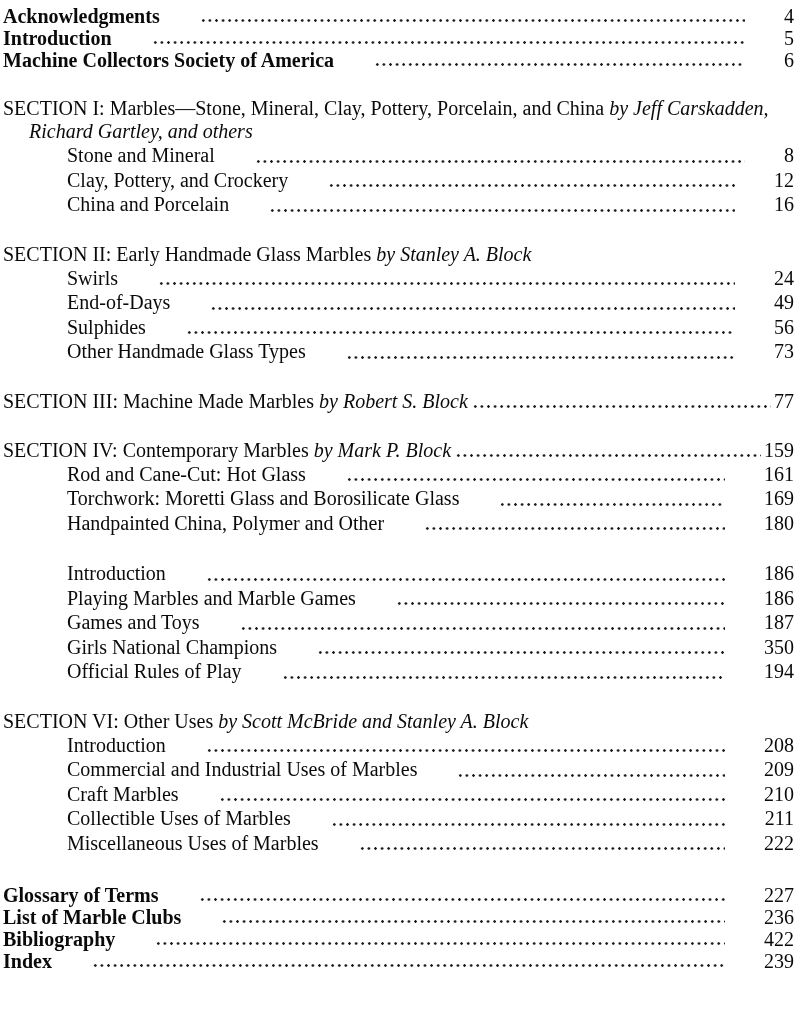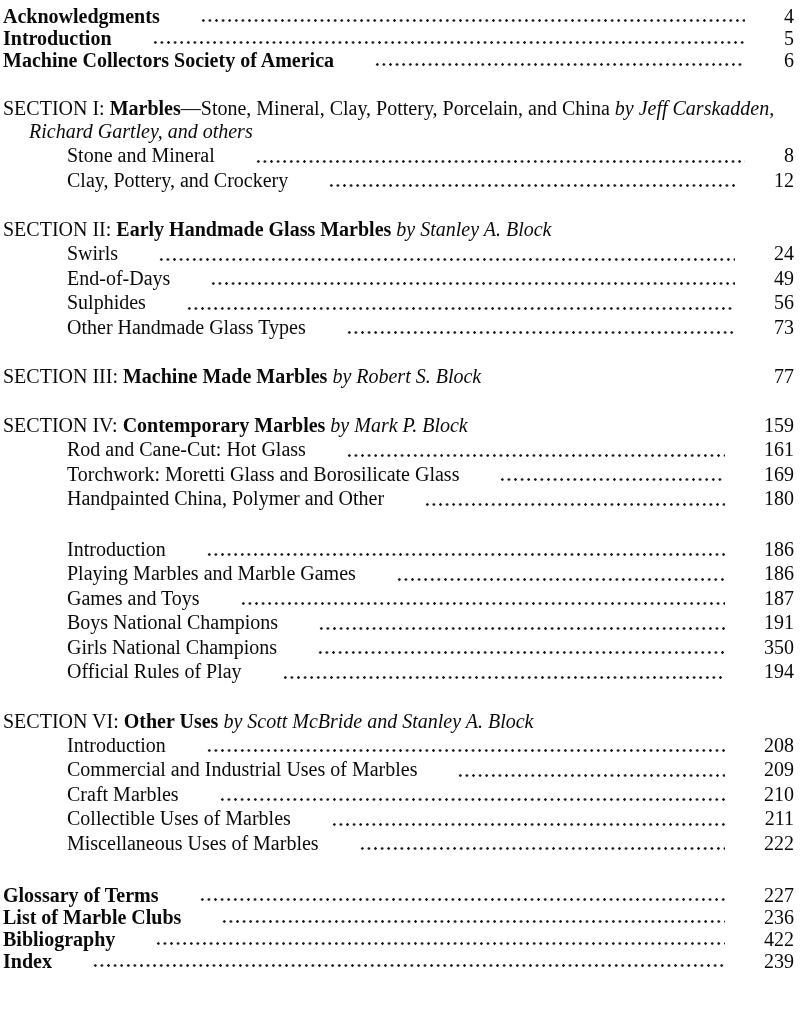--- a/index.html
+++ b/index.html
@@ -33,23 +33,23 @@
     line-height: 22px;
   }
   .front .page, .back .page { font-weight: normal; }
   .back { margin-top: 29px; }
   .section { margin-top: 26px; }
   .section-header-block {
     line-height: 23px;
     padding-left: 26px;
     text-indent: -26px;
   }
-  .section-header-row { display: flex; line-height: 23px; align-items: flex-end; }
+  .section-header-row { display: flex; line-height: 23px; }
   .section-header-row .headtext { white-space: nowrap; }
-  .sec-title { font-weight: bold; }
+  .sec-title { font-weight: normal; }
   .sec-byline { font-style: italic; }
   .item-row {
     padding-left: 64px;
     line-height: 24.5px;
   }
 </style>
 </head>
 <body>
 
 <div class="toc">
@@ -76,20 +76,25 @@
         <div class="toc-row item-row">
           <span class="label">Stone and Mineral</span>
           <span class="leader"></span>
           <span class="page">8</span>
         </div>
         <div class="toc-row item-row">
           <span class="label">Clay, Pottery, and Crockery</span>
           <span class="leader"></span>
           <span class="page">12</span>
         </div>
+        <div class="toc-row item-row">
+          <span class="label">China and Porcelain</span>
+          <span class="leader"></span>
+          <span class="page">16</span>
+        </div>
       </div>
       <div class="section">
         <div class="section-header-block"><span class="sec-label">SECTION II:</span> <span class="sec-title">Early Handmade Glass Marbles</span> <span class="sec-byline">by Stanley A. Block</span></div>
         <div class="toc-row item-row">
           <span class="label">Swirls</span>
           <span class="leader"></span>
           <span class="page">24</span>
         </div>
         <div class="toc-row item-row">
           <span class="label">End-of-Days</span>
@@ -144,25 +149,20 @@
         </div>
         <div class="toc-row item-row">
           <span class="label">Playing Marbles and Marble Games</span>
           <span class="leader"></span>
           <span class="page">186</span>
         </div>
         <div class="toc-row item-row">
           <span class="label">Games and Toys</span>
           <span class="leader"></span>
           <span class="page">187</span>
-        </div>
-        <div class="toc-row item-row">
-          <span class="label">Boys National Champions</span>
-          <span class="leader"></span>
-          <span class="page">191</span>
         </div>
         <div class="toc-row item-row">
           <span class="label">Girls National Champions</span>
           <span class="leader"></span>
           <span class="page">350</span>
         </div>
         <div class="toc-row item-row">
           <span class="label">Official Rules of Play</span>
           <span class="leader"></span>
           <span class="page">194</span>

